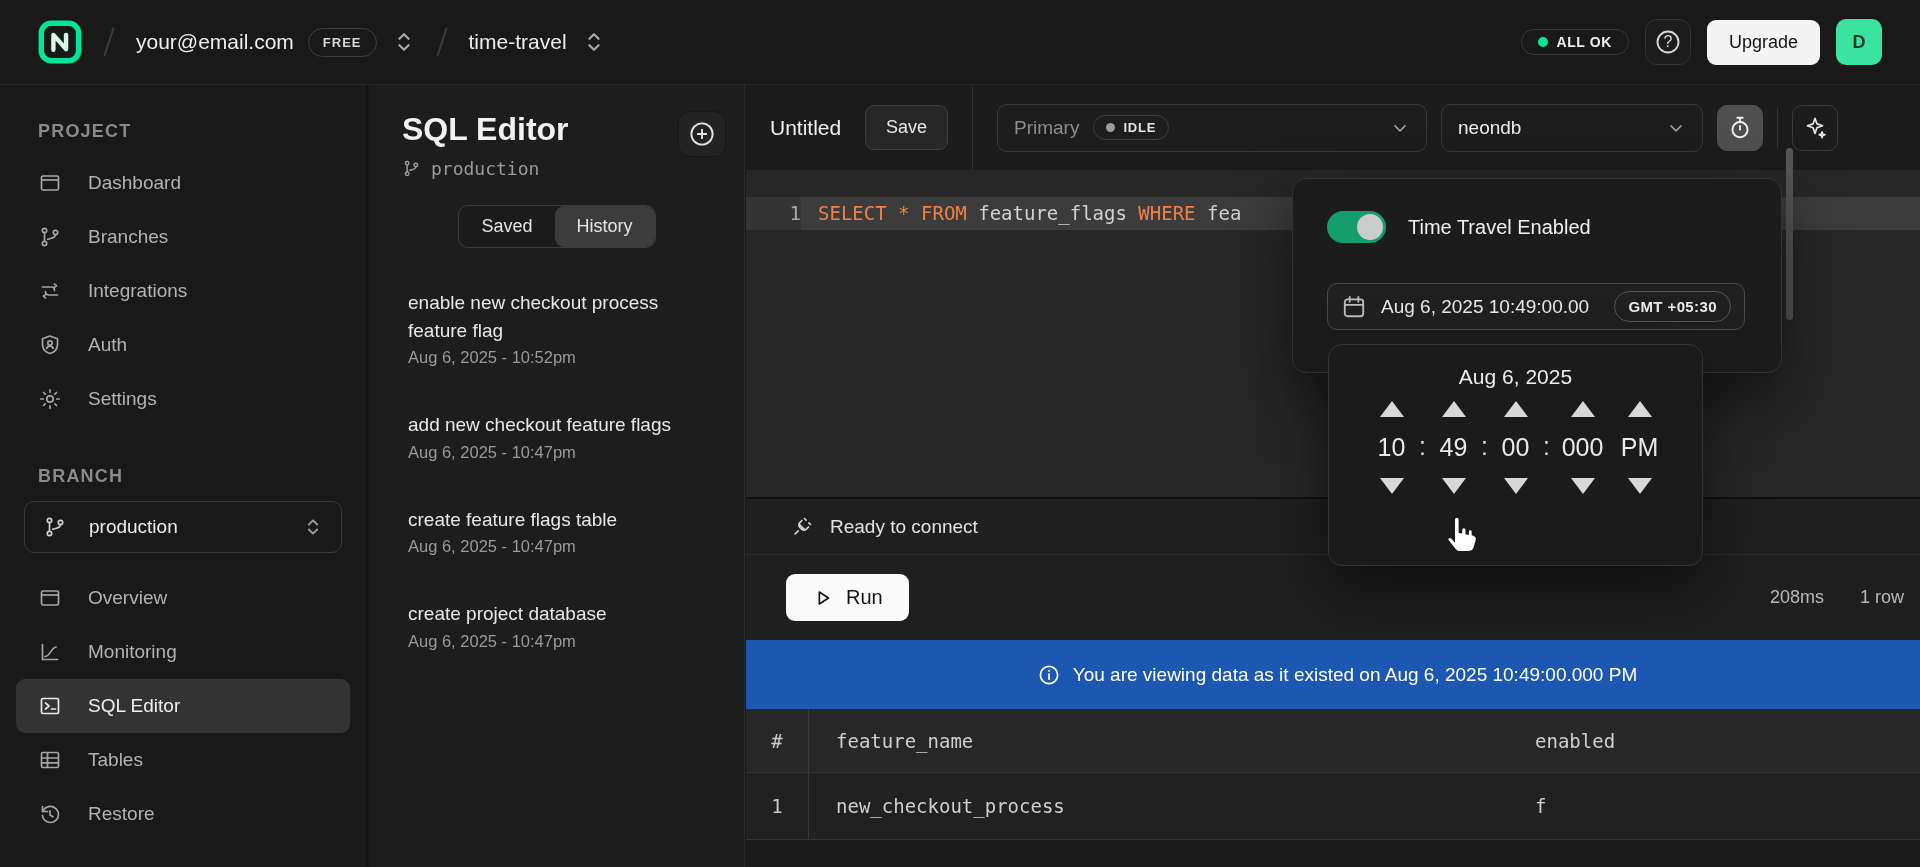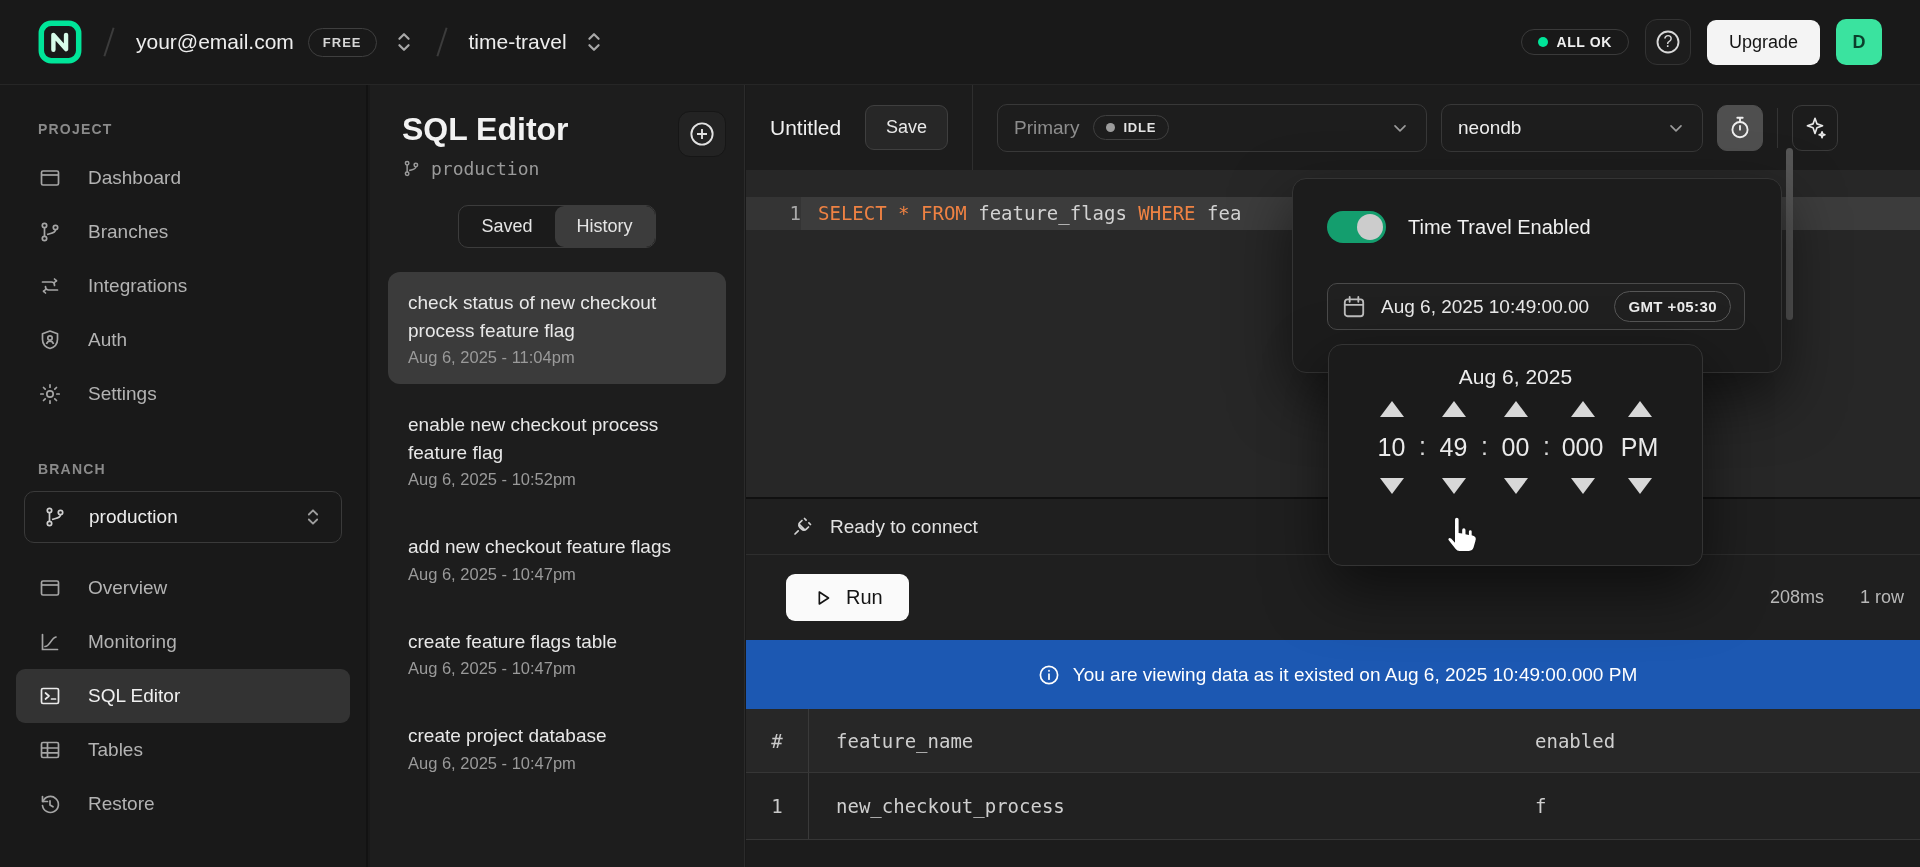--- a/index.html
+++ b/index.html
@@ -24,21 +24,21 @@
   .help-btn { width:46px; height:46px; border-radius:12px; border:1px solid #333; background:#1d1d1d;
               color:#d9d9d9; display:flex; align-items:center; justify-content:center; }
   .upgrade-btn { background:#f4f4f4; color:#141414; font-size:18px; font-weight:500; border:none;
                  border-radius:9px; padding:12px 22px; }
   .avatar { width:46px; height:46px; border-radius:10px; background:#3ae39f; color:#0b3f2c;
             font-size:18px; font-weight:bold; display:flex; align-items:center; justify-content:center; }
 
   
   .sidebar { position:absolute; left:0; top:85px; width:368px; height:782px; background:#191919;
              border-right:2px solid #121212; padding:30px 16px 0 16px; }
-  .side-heading { font-size:14px; font-weight:bold; letter-spacing:1.2px; color:#8a8a8a; margin:6px 0 14px 22px; }
+  .side-heading { font-size:18px; font-weight:bold; letter-spacing:1.2px; color:#8a8a8a; margin:6px 0 14px 22px; }
   .side-item { display:flex; align-items:center; gap:26px; height:54px; padding:0 22px; border-radius:9px;
                color:#b3b3b3; font-size:19px; cursor:pointer; }
   .side-item .icn { display:flex; color:#a5a5a5; }
   .side-item.active { background:#333333; color:#f0f0f0; }
   .side-item.active .icn { color:#eaeaea; }
   .branch-select { display:flex; align-items:center; gap:22px; height:52px; margin:6px 8px 18px 8px;
                    border:1px solid #3a3a3a; border-radius:10px; padding:0 18px; color:#ececec; font-size:19px; }
   .branch-select .chev { margin-left:auto; color:#9d9d9d; display:flex; }
   .spacer28 { height:34px; }
 
@@ -330,24 +330,20 @@
     </div>
 
     <div class="seg-wrap">
       <div class="seg">
         <button class="seg-btn">Saved</button>
         <button class="seg-btn active">History</button>
       </div>
     </div>
 
     <div class="history-list">
-      <div class="hist-item selected">
-        <div class="hist-title">check status of new checkout process feature flag</div>
-        <div class="hist-time">Aug 6, 2025 - 11:04pm</div>
-      </div>
       <div class="hist-item">
         <div class="hist-title">enable new checkout process feature flag</div>
         <div class="hist-time">Aug 6, 2025 - 10:52pm</div>
       </div>
       <div class="hist-item">
         <div class="hist-title">add new checkout feature flags</div>
         <div class="hist-time">Aug 6, 2025 - 10:47pm</div>
       </div>
       <div class="hist-item">
         <div class="hist-title">create feature flags table</div>

